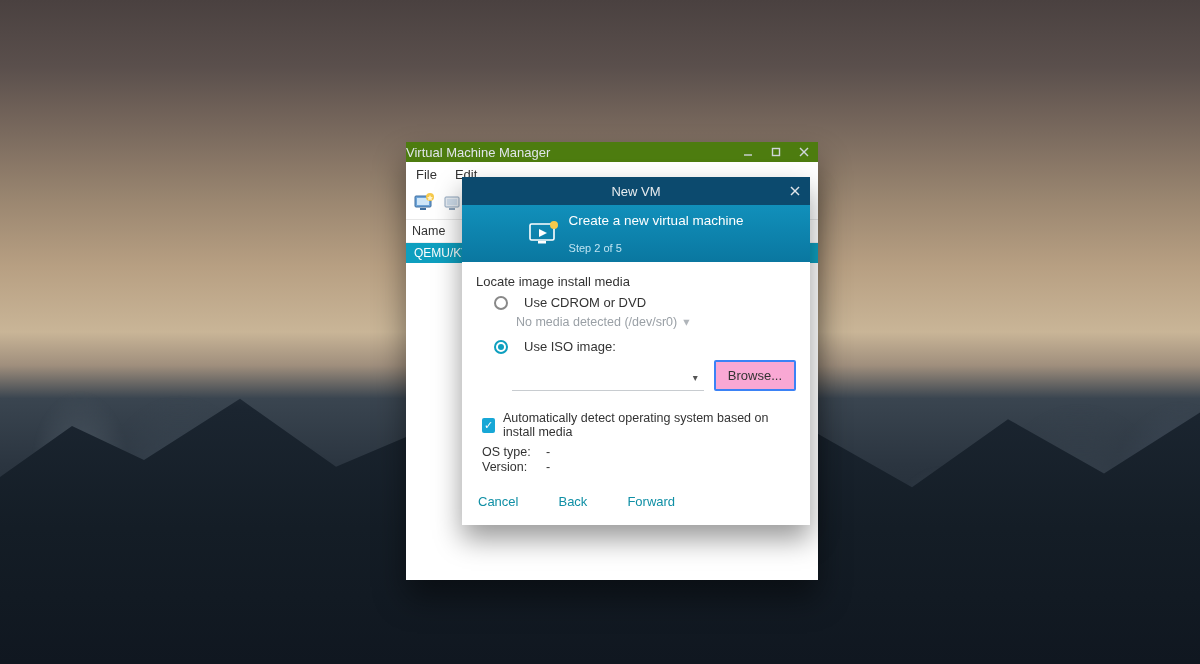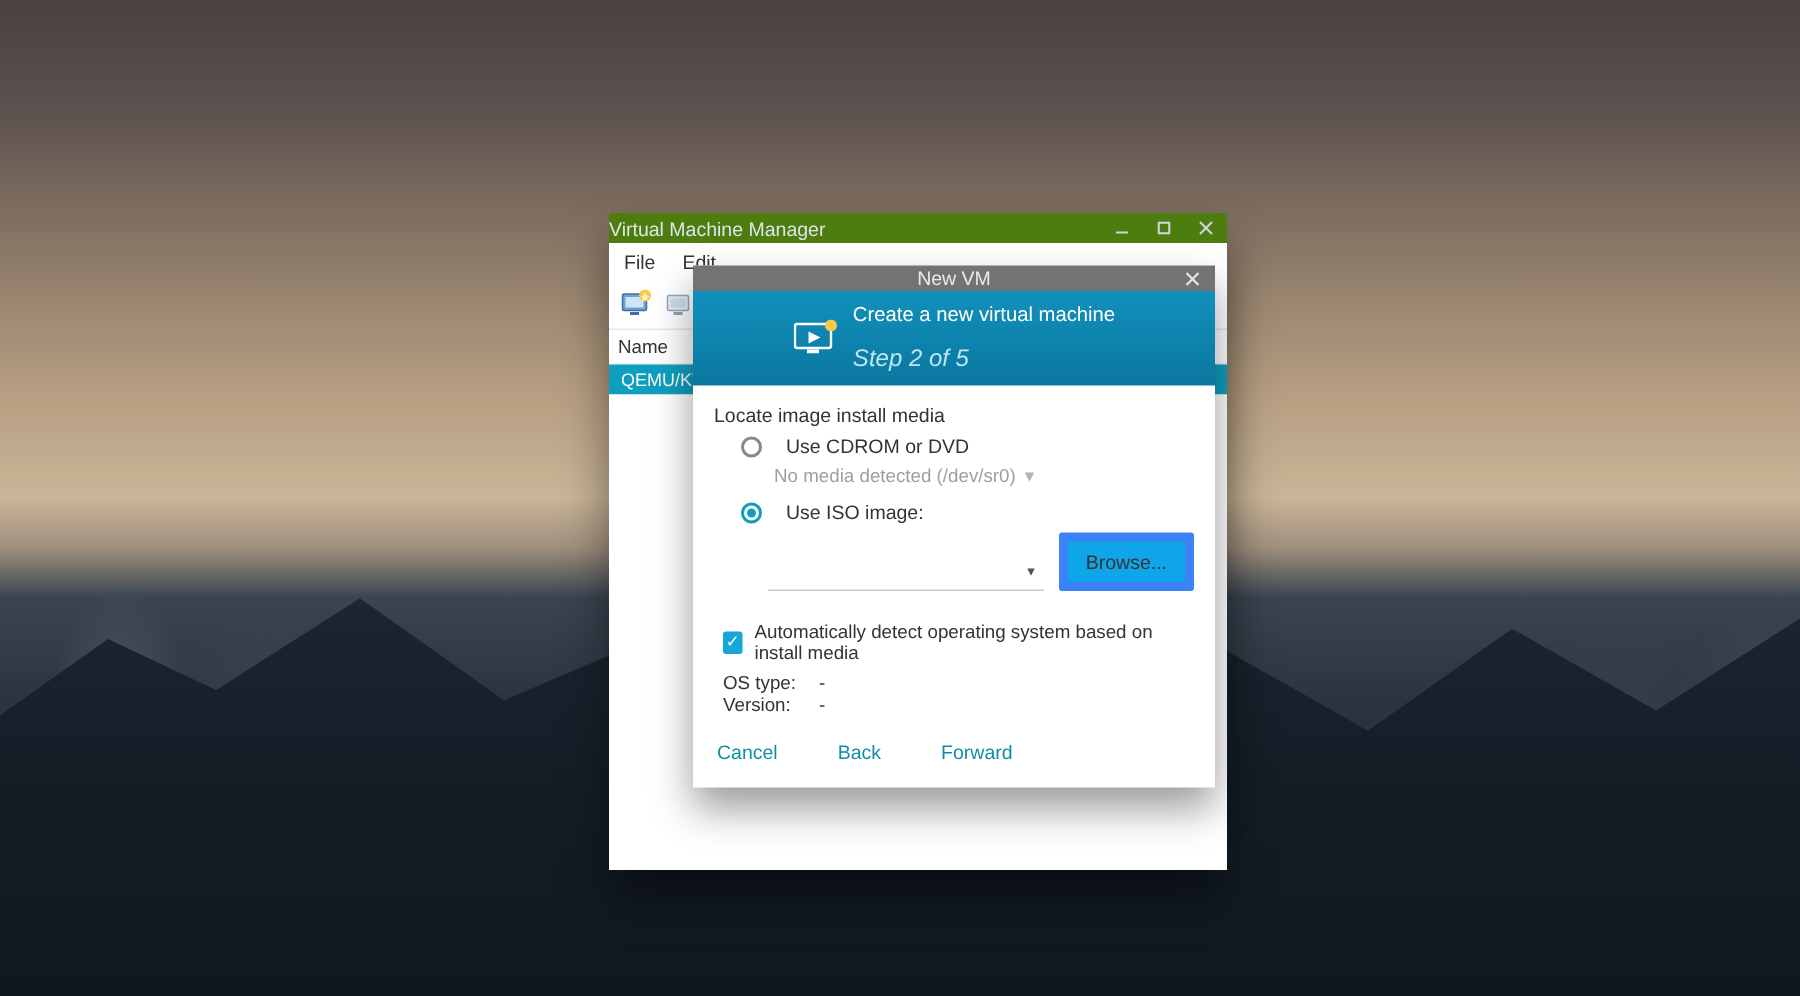--- a/index.html
+++ b/index.html
@@ -108,21 +108,21 @@
     position: absolute;
     left: 462px; top: 177px;
     width: 348px; height: 348px;
     background: #ffffff;
     box-shadow: 0 14px 26px rgba(0,0,0,0.40);
     display: flex; flex-direction: column;
     font-size: 13px; color: #333;
   }
   .dlg-titlebar {
     height: 28px;
-    background: #737373;
+    background: #0c4a6e;
     color: #e8ecef;
     display: flex; align-items: center; justify-content: center;
     position: relative;
     font-size: 13px;
   }
   .dlg-titlebar .close {
     position: absolute; right: 0; top: 0; height: 100%; width: 30px;
     display: flex; align-items: center; justify-content: center;
     color: #e0e5ea;
   }
@@ -131,21 +131,21 @@
     background: linear-gradient(to bottom, #1190bb, #0a77a0);
     color: #fff;
     padding: 8px 10px;
     display: flex; align-items: center; gap: 10px; justify-content: center;
   }
   .dlg-header .hicon {
     width: 30px; height: 28px;
     display:flex; align-items:center; justify-content:center;
   }
   .dlg-header .htext .t1 { font-size: 13.5px; }
-  .dlg-header .htext .t2 { font-size: 16px; color: #bfe4f2; margin-top: 14px; font-style: italic; }
+  .dlg-header .htext .t2 { font-size: 11px; color: #bfe4f2; margin-top: 14px; }
 
   .dlg-body {
     flex: 1;
     padding: 12px 14px 6px 14px;
   }
   .section-label { font-size: 13px; color: #333; margin-bottom: 6px; }
   .radio-row { display: flex; align-items: center; gap: 16px; margin: 4px 0 4px 18px; font-size: 13px; }
   .radio {
     width: 14px; height: 14px; border-radius: 50%;
     border: 2px solid #888; position: relative; flex-shrink: 0;
@@ -167,22 +167,22 @@
   }
   .iso-combo {
     flex: 1;
     height: 26px;
     border-bottom: 1px solid #c8ccd0;
     display:flex; align-items:center; justify-content:flex-end;
     padding-right: 6px;
   }
   .iso-combo .caret { color:#555; font-size: 10px; }
   .browse-btn {
-    border: 6px solid #3b82f6;
-    background: #0ea5e9;
+    border: 2px solid #3b82f6;
+    background: #f9a8d4;
     padding: 6px 12px;
     font-size: 13px;
     color: #333;
     border-radius: 2px;
   }
   .check-row {
     display:flex; align-items:center; gap:8px;
     margin: 20px 0 6px 6px; font-size: 12.5px;
   }
   .checkbox {

